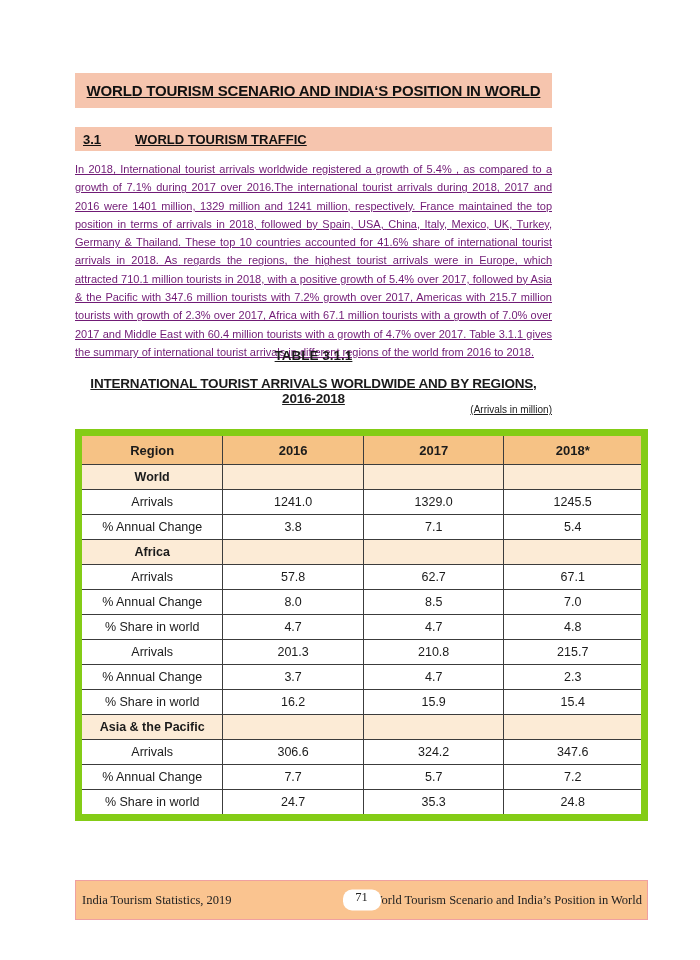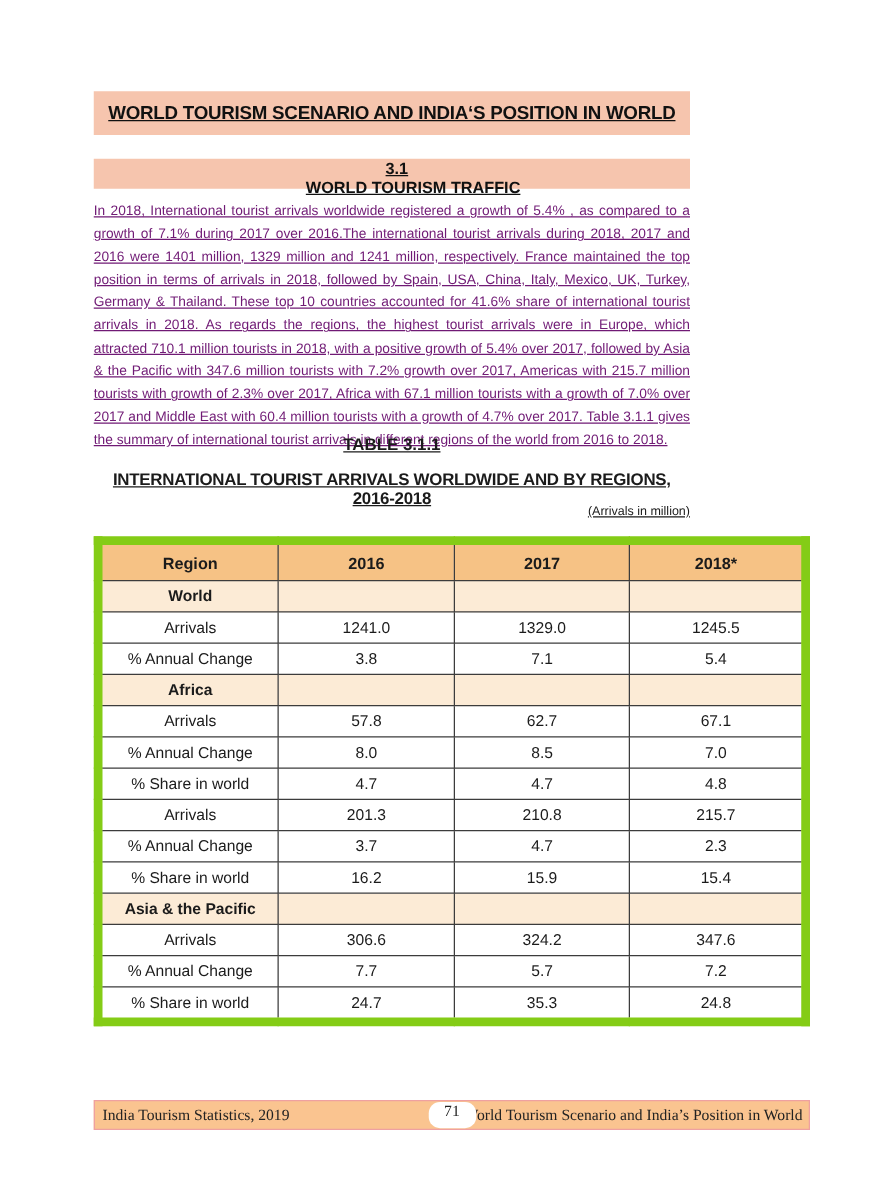--- a/index.html
+++ b/index.html
@@ -18,21 +18,21 @@
     top: 73px; height: 35px;
     background: #F6C5AE;
     display: flex; align-items: center; justify-content: center;
     font-weight: bold; font-size: 15px; letter-spacing: -0.2px;
     color: #111;
   }
   .section-band {
     top: 127px; height: 24px;
     background: #F6C5AE;
     display: flex; align-items: center;
-    font-weight: bold; font-size: 13px; color: #111; flex-direction: column;
+    font-weight: bold; font-size: 13px; color: #111;
   }
   .section-band .sec-num { padding-left: 8px; }
   .section-band .sec-title { margin-left: 34px; }
 
   .paragraph {
     top: 160px;
     font-size: 11px; line-height: 18.3px;
     text-align: justify;
     color: #701a75;
   }
@@ -60,21 +60,21 @@
   }
   .data-table col.c1 { width: 25.5%; }
   .data-table col.cv { width: 24.83%; }
   .data-table tr.section-row td {
     background: #FCEBD6;
     font-weight: bold;
   }
   .data-table tr.data-row td { background: #ffffff; }
 
   .footer-band {
-    position: absolute; left: 75px; top: 880px; width: 573px; height: 24px;
+    position: absolute; left: 75px; top: 880px; width: 573px; height: 40px;
     background: #FAC490;
     border: 1px solid #EFA0A0;
     box-sizing: border-box;
     display: flex; align-items: center;
     font-family: "Liberation Serif", serif;
     font-size: 12.5px; color: #222;
   }
   .footer-left  { padding-left: 6px; }
   .footer-right { margin-left: auto; padding-right: 5px; }
   .page-pill {

